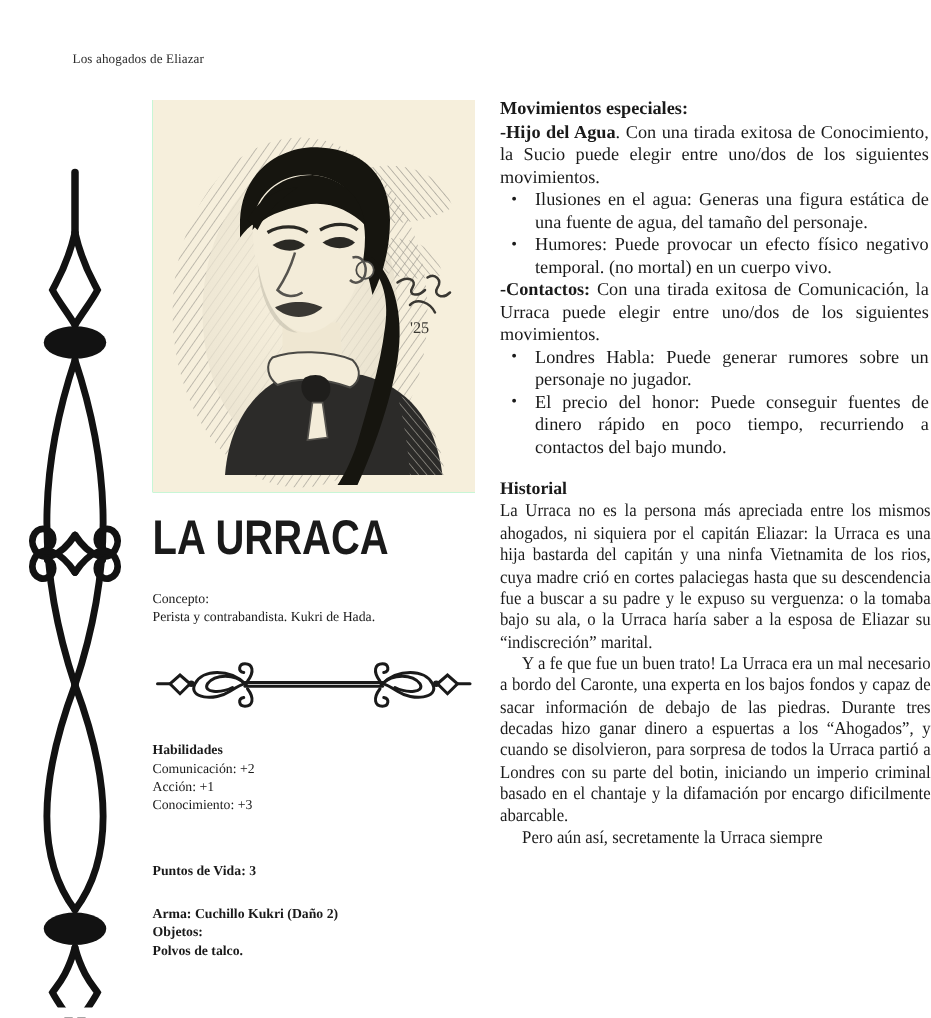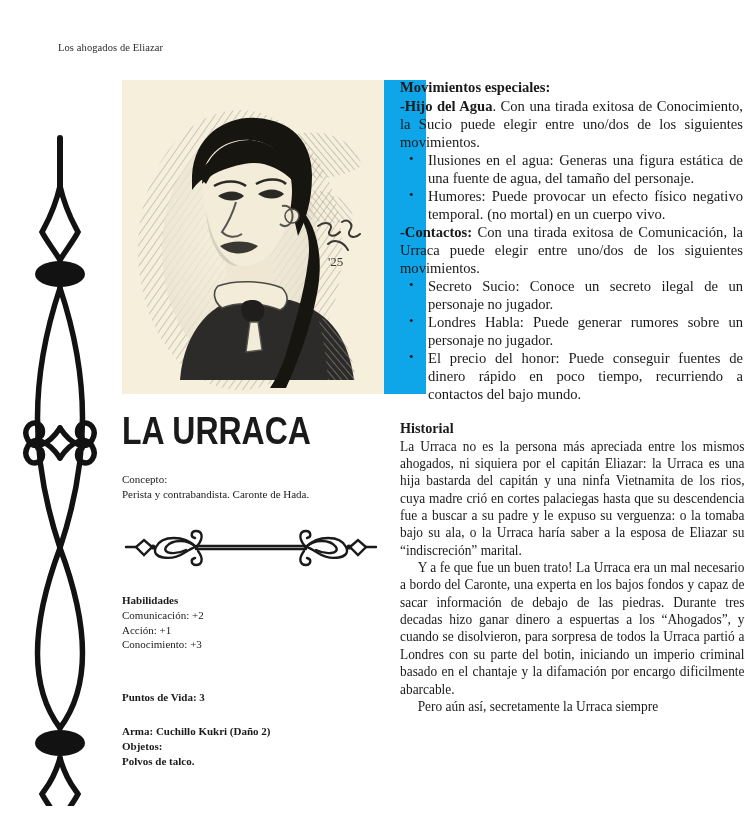--- a/index.html
+++ b/index.html
@@ -39,23 +39,23 @@
 
   
   #left-column {
     position: absolute;
     left: 122px;
     top: 80px;
     width: 264px;
   }
 
   #portrait-frame {
-    width: 304px;
+    width: 258px;
     height: 314px;
-    background: #0ea5e9;
+    background: #86efac;
     position: relative;
     overflow: hidden;
   }
   #portrait-frame svg { display: block; }
 
   #character-title {
     margin-top: 17px;
     font-family: "Liberation Sans Narrow", "Liberation Sans", sans-serif;
     font-weight: bold;
     font-size: 39px;
@@ -254,21 +254,21 @@
         <path d="M206 164 C 212 158, 222 162, 226 170"></path>
       </g>
       <text x="206" y="186" font-family="'Liberation Serif', serif" font-size="13" fill="#3a3833">'25</text>
     </svg>
   </div>
 
   <div id="character-title">LA URRACA</div>
 
   <div id="concept-block" class="block">
     <div class="line">Concepto:</div>
-    <div class="line">Perista y contrabandista. Caronte de Hada.</div>
+    <div class="line">Perista y contrabandista. Kukri de Hada.</div>
   </div>
 
   <div id="mid-ornament">
     <svg viewBox="0 0 258 40" width="258" height="40" aria-hidden="true">
       <g fill="none" stroke="#1a1a1a" stroke-width="2.4" stroke-linecap="round">
 
         <path d="M74 19 L184 19"></path>
         <path d="M74 22 L184 22"></path>
 
         <path d="M74 20 C 62 8, 40 8, 34 20 C 28 32, 50 34, 62 26 C 70 21, 72 20, 74 20 Z"></path>
@@ -320,21 +320,20 @@
   </p>
   <ul class="moves">
     <li>Ilusiones en el agua: Generas una figura estática de una fuente de agua, del tamaño del personaje.</li>
     <li>Humores: Puede provocar un efecto físico negativo temporal. (no mortal) en un cuerpo vivo.</li>
   </ul>
 
   <p class="para">
     <span class="lead">-Contactos:</span><span> Con una tirada exitosa de Comunicación, la Urraca puede elegir entre uno/dos de los siguientes movimientos.</span>
   </p>
   <ul class="moves">
-    <li>Secreto Sucio: Conoce un secreto ilegal de un personaje no jugador.</li>
     <li>Londres Habla: Puede generar rumores sobre un personaje no jugador.</li>
     <li>El precio del honor: Puede conseguir fuentes de dinero rápido en poco tiempo, recurriendo a contactos del bajo mundo.</li>
   </ul>
 
   <div id="historial-head">Historial</div>
   <p class="hist-para">La Urraca no es la persona más apreciada entre los mismos ahogados, ni siquiera por el capitán Eliazar: la Urraca es una hija bastarda del capitán y una ninfa Vietnamita de los rios, cuya madre crió en cortes palaciegas hasta que su descendencia fue a buscar a su padre y le expuso su verguenza: o la tomaba bajo su ala, o la Urraca haría saber a la esposa de Eliazar su “indiscreción” marital.</p>
   <p class="hist-para indent">Y a fe que fue un buen trato! La Urraca era un mal necesario a bordo del Caronte, una experta en los bajos fondos y capaz de sacar información de debajo de las piedras. Durante tres decadas hizo ganar dinero a espuertas a los “Ahogados”, y cuando se disolvieron, para sorpresa de todos la Urraca partió a Londres con su parte del botin, iniciando un imperio criminal basado en el chantaje y la difamación por encargo dificilmente abarcable.</p>
   <p class="hist-para indent">Pero aún así, secretamente la Urraca siempre</p>
 
 </div>

